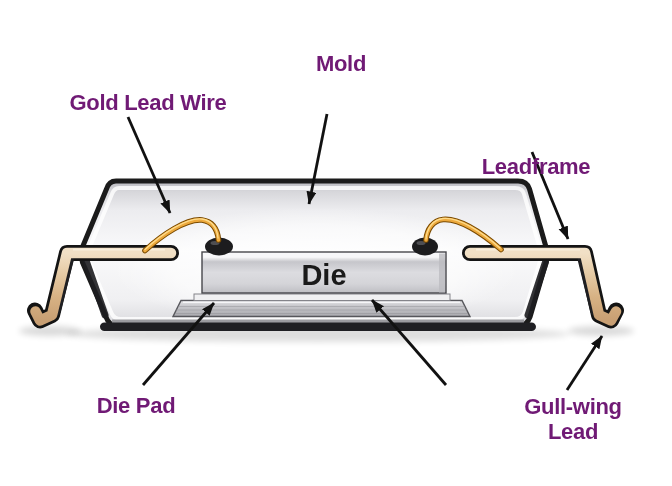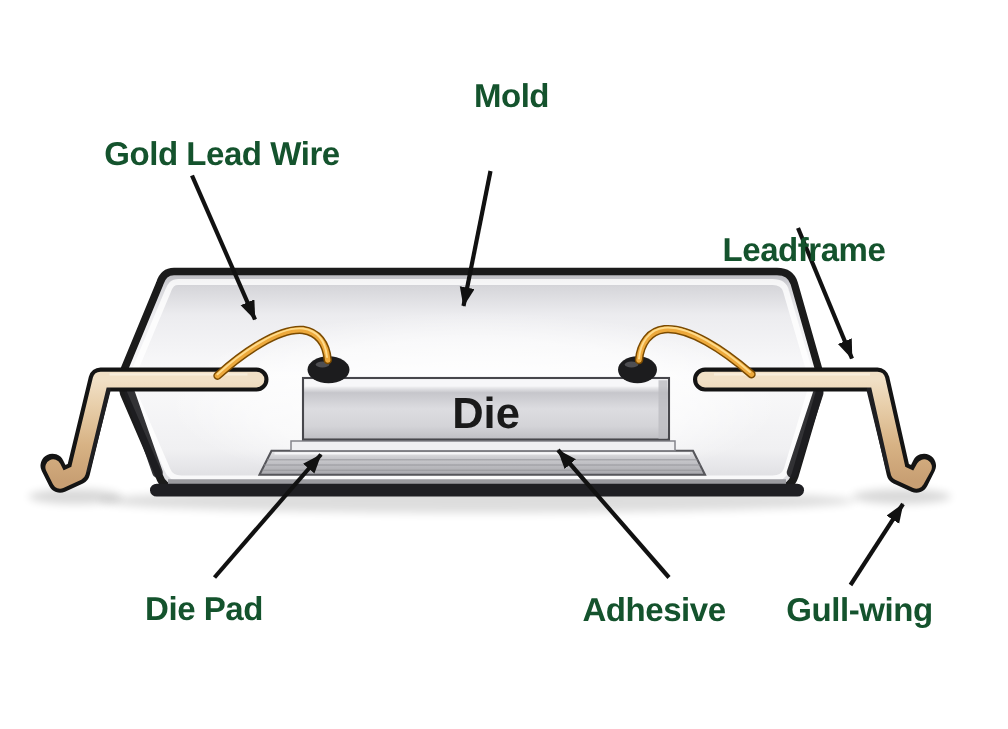--- a/index.html
+++ b/index.html
@@ -1,20 +1,20 @@
 <!DOCTYPE html>
 <html><head>
 <meta charset="utf-8">
 <style>
   html,body{margin:0;padding:0;background:#ffffff;}
   .stage{position:relative;width:672px;height:486px;background:#ffffff;overflow:hidden;
          font-family:"Liberation Sans",sans-serif;}
   .stage svg{position:absolute;left:0;top:0;}
   .lbl{position:absolute;transform:translateX(-50%);font-weight:bold;font-size:22px;
-       letter-spacing:-0.3px;color:#14532d;white-space:nowrap;text-align:center;line-height:25px;}
+       letter-spacing:-0.3px;color:#701a75;white-space:nowrap;text-align:center;line-height:25px;}
   .die-text{font-family:"Liberation Sans",sans-serif;font-weight:bold;font-size:29px;fill:#1a1a1a;}
 </style>
 </head>
 <body>
 
 <div class="stage">
 <svg width="672" height="486" viewBox="0 0 672 486">
   <defs>
     <linearGradient id="moldGrad" x1="0" y1="0" x2="0" y2="1">
       <stop offset="0" stop-color="#b7b7bd"></stop>
@@ -145,18 +145,18 @@
 <div class="lbl" style="left:148px;top:90px;">Gold Lead Wire</div>
 
 <div class="lbl" style="left:341px;top:51px;">
   <div>Mold</div>
 </div>
 
 <div class="lbl" style="left:536px;top:122px;margin-top:32px;">Leadframe</div>
 
 <div class="lbl" style="left:136px;top:393px;">Die Pad</div>
 
-<div class="lbl" style="left:436px;top:394px;">Adhesive</div>
 
 <div class="lbl" style="left:573px;top:394px;">
   <div>Gull-wing</div>
+  <div>Lead</div>
 </div>
 </div>
 
 </body></html>

